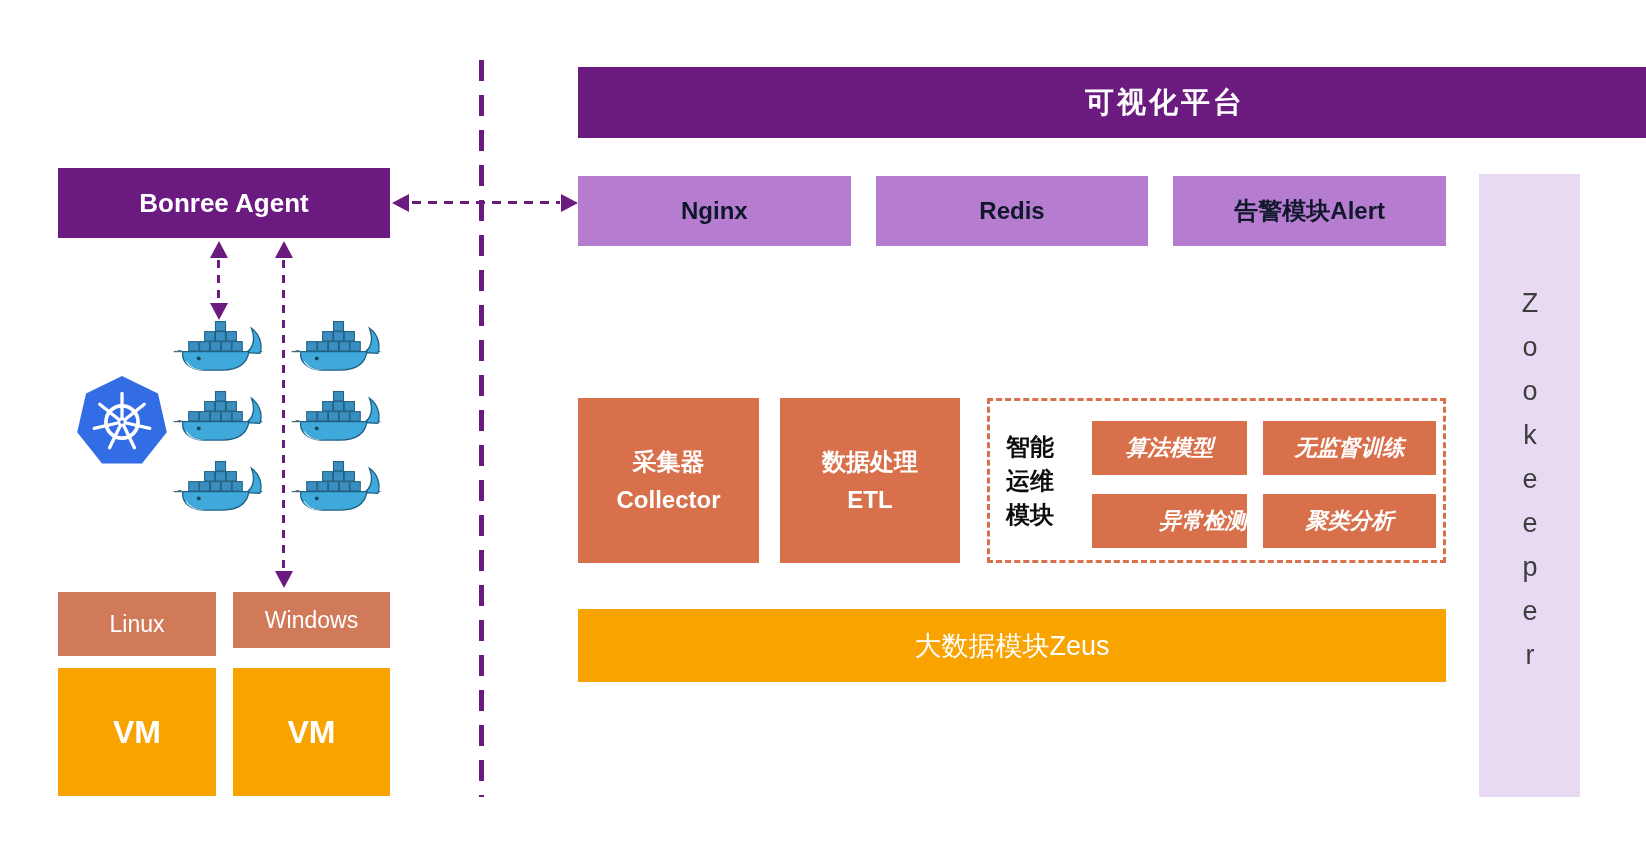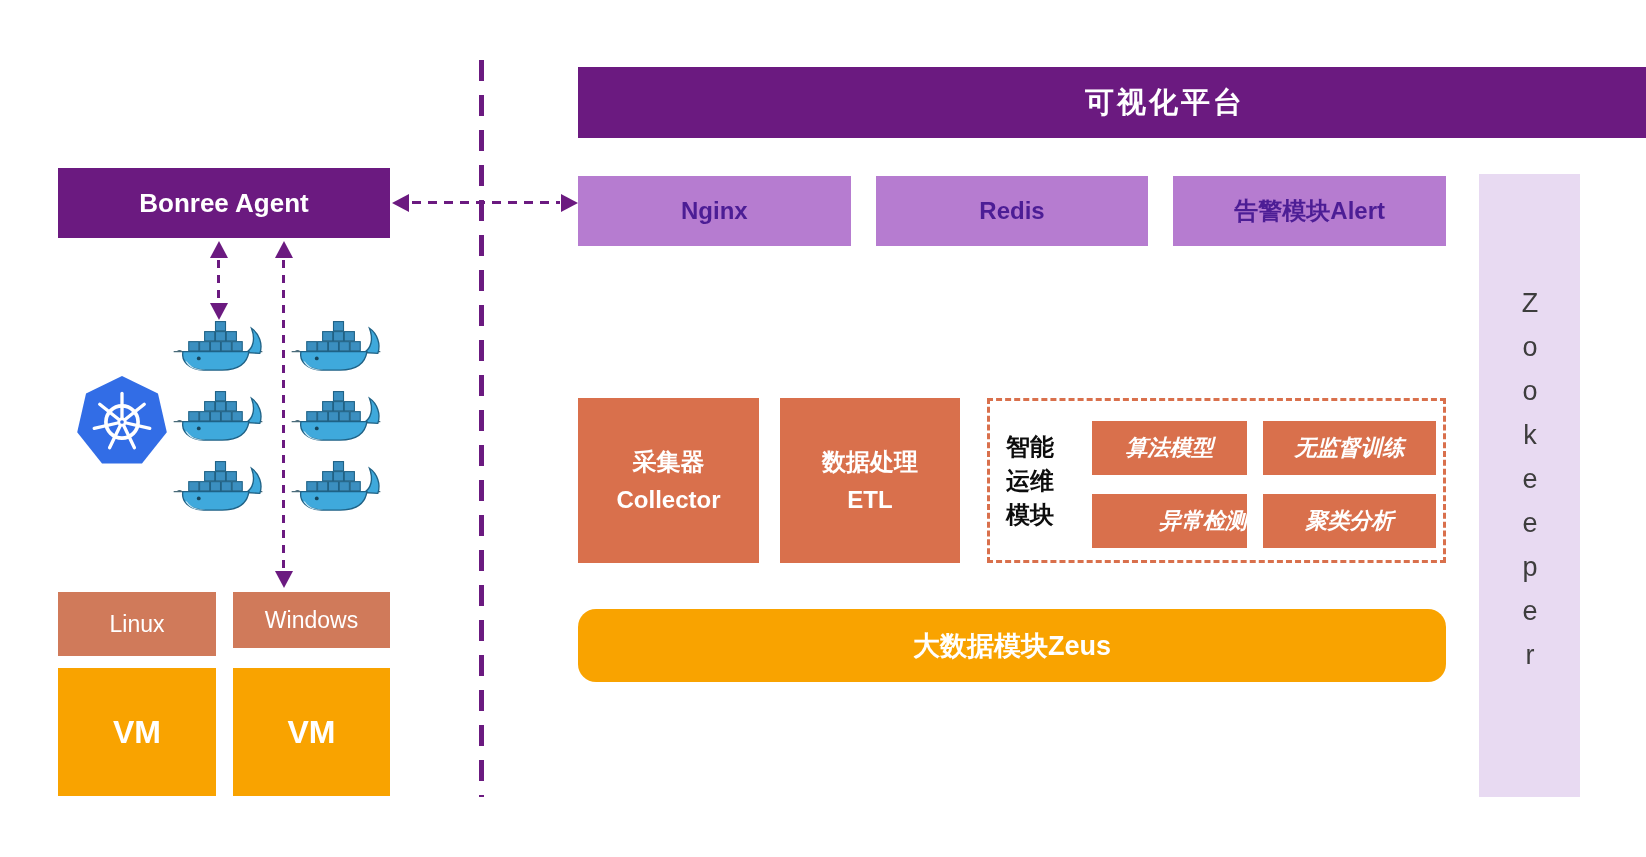--- a/index.html
+++ b/index.html
@@ -11,38 +11,38 @@
   .purple   { background:#6B1A80; }
   .orange   { background:#F9A300; }
   .terra    { background:#D9704C; }
   .terra2   { background:#D07A5A; }
 
   .bonree   { left:58px; top:168px; width:332px; height:70px; font-size:26px; font-weight:bold; }
   .header   { left:578px; top:67px; width:1174px; height:71px; font-size:29px; font-weight:bold; letter-spacing:3px; }
 
   .services { position:absolute; left:578px; top:176px; width:868px; height:70px; display:flex; gap:25px; }
   .service  { flex:1; display:flex; align-items:center; justify-content:center; background:#B67CD0;
-              color:#4c1d95; font-size:24px; font-weight:bold; }
+              color:#0f172a; font-size:24px; font-weight:bold; }
 
   .kafka    { left:578px; top:285px; width:868px; height:68px; font-size:25px; font-weight:bold; }
   .collector{ left:578px; top:398px; width:181px; height:165px; font-size:24px; font-weight:bold; line-height:1.55; }
   .etl      { left:780px; top:398px; width:180px; height:165px; font-size:24px; font-weight:bold; line-height:1.55; }
 
   .aiops    { position:absolute; left:987px; top:398px; width:459px; height:165px;
               border:3px dashed #D9704C; box-sizing:border-box; }
   .aiops-label { position:absolute; left:16px; top:50%; transform:translateY(-50%);
                  color:#0d0d0d; font-size:24px; font-weight:bold; line-height:1.42; text-align:center; }
   .module   { position:absolute; display:flex; align-items:center; justify-content:center;
               background:#D9704C; color:#fff; font-size:22px; font-weight:bold;font-style:italic; }
   .m1 { left:102px; top:20px;  width:155px; height:54px; }
   .m2 { left:273px; top:20px;  width:173px; height:54px; }
   .m3 { left:102px; top:93px;  width:155px; height:54px;justify-content:flex-end; }
   .m4 { left:273px; top:93px;  width:173px; height:54px; }
 
-  .zeus     { left:578px; top:609px; width:868px; height:73px; font-size:27px; font-weight:bold;border-radius:18px; }
+  .zeus     { left:578px; top:609px; width:868px; height:73px; font-size:27px; font-weight:normal; }
   .hadoop   { left:578px; top:719px; width:868px; height:78px; font-size:27px; font-weight:bold; }
 
   .zookeeper{ position:absolute; left:1479px; top:174px; width:101px; height:623px; background:#E8DAF2;
               display:flex; align-items:center; justify-content:center; }
   .zookeeper span { writing-mode:vertical-lr; text-orientation:upright; font-size:27px;
                     letter-spacing:14px; color:#3d3d3d; }
 
   .linux    { left:58px;  top:592px; width:158px; height:64px; font-size:23px; }
   .windows  { left:233px; top:592px; width:157px; height:56px; font-size:23px; }
   .vm1      { left:58px;  top:668px; width:158px; height:128px; font-size:32px; font-weight:bold; }

